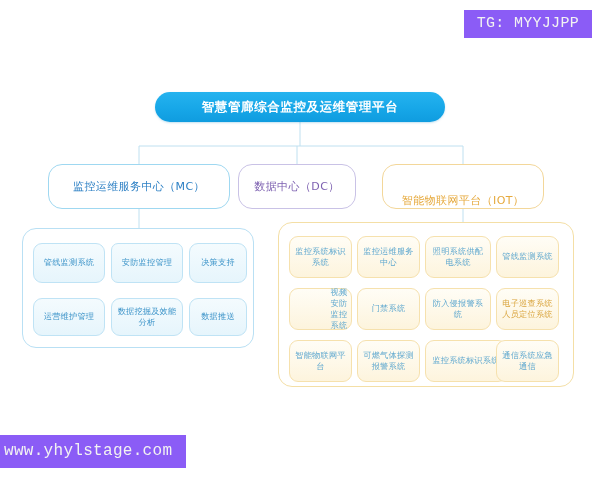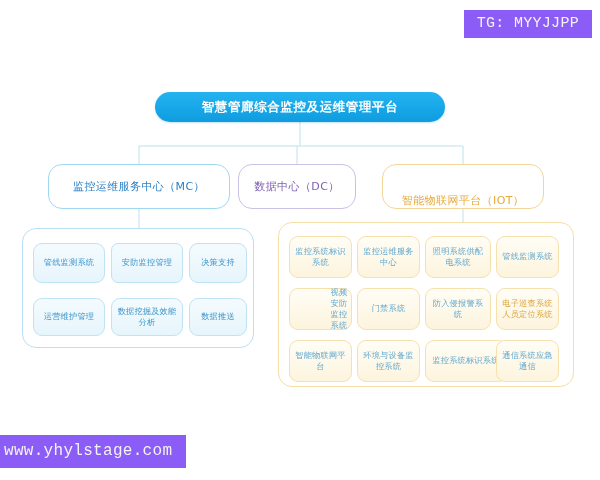--- a/index.html
+++ b/index.html
@@ -231,21 +231,21 @@
     <span class="txt">防入侵报警系统</span>
   </div>
   <div class="chip orange" style="left:496px; top:288px; width:63px; height:42px;">
     <span class="txt">电子巡查系统人员定位系统</span>
   </div>
 
   <div class="chip orange cool" style="left:289px; top:340px; width:63px; height:42px;">
     <span class="txt">智能物联网平台</span>
   </div>
   <div class="chip orange cool" style="left:357px; top:340px; width:63px; height:42px;">
-    <span class="txt">环境与设备监控系统</span>
+    <span class="txt">可燃气体探测报警系统</span>
   </div>
   <div class="chip orange cool" style="left:425px; top:340px; width:82px; height:42px;">
     <span class="txt">监控系统标识系统</span>
   </div>
   <div class="chip orange cool" style="left:496px; top:340px; width:63px; height:42px;">
     <span class="txt">通信系统应急通信</span>
   </div>
 
   <div class="tag-badge" id="tag-top">TG: MYYJJPP</div>
   <div class="tag-badge" id="tag-bottom">www.yhylstage.com</div>

